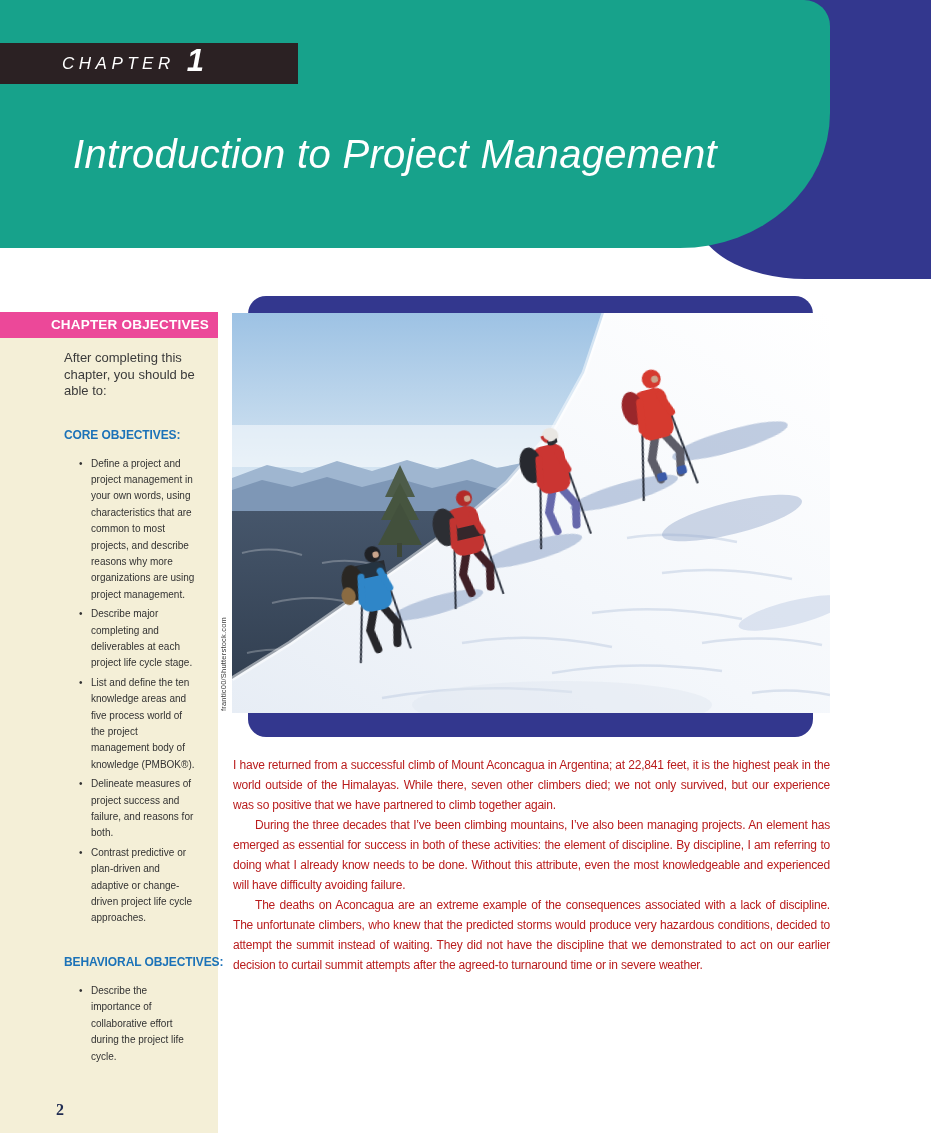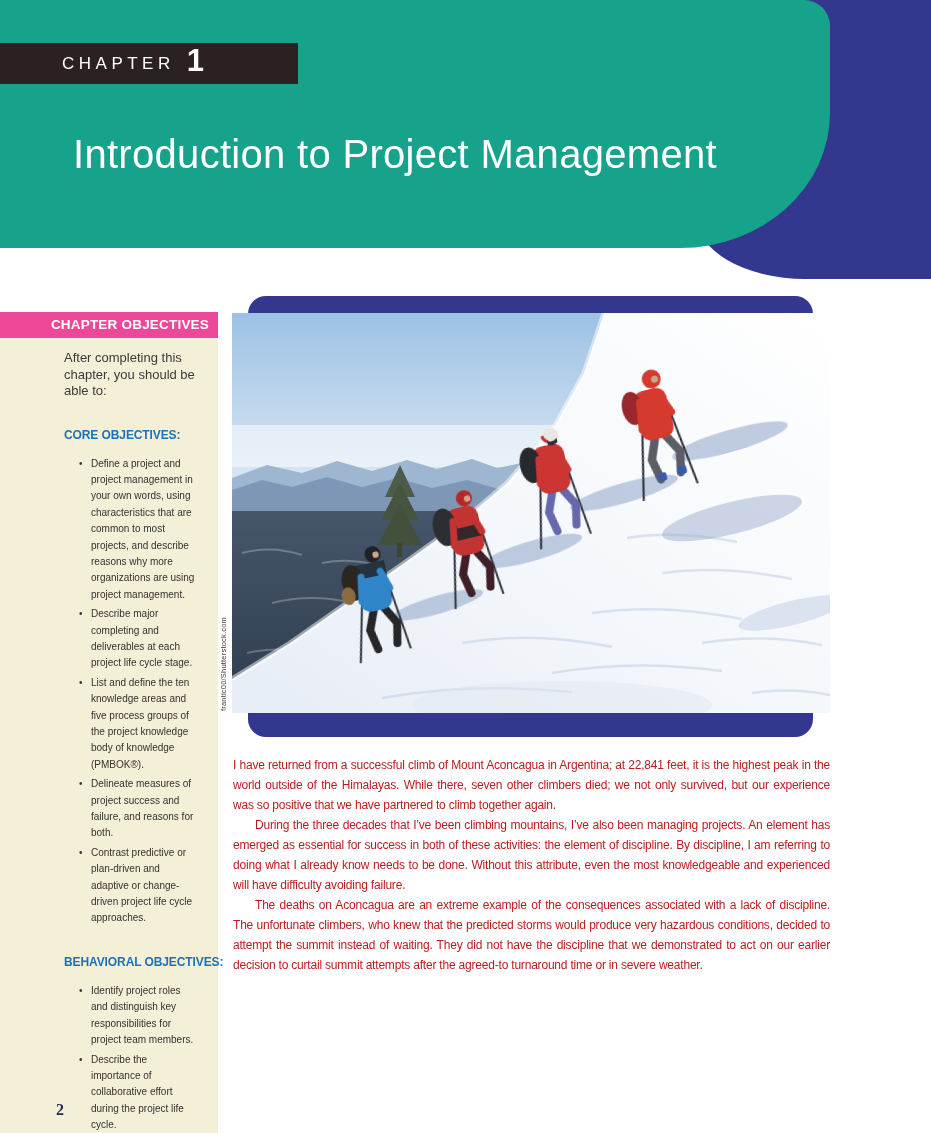--- a/index.html
+++ b/index.html
@@ -8,21 +8,21 @@
     font-family:"Liberation Sans",sans-serif;
   }
   
   .corner-blue{
     position:absolute;left:695px;top:0;width:236px;height:279px;
     background:#33378e;border-bottom-left-radius:110px 65px;z-index:1;
   }
   
   .teal-header{
     position:absolute;left:0;top:0;width:830px;height:248px;background:#17a28b;
-    border-top-right-radius:26px;border-bottom-right-radius:150px 135px;z-index:2;
+    border-top-right-radius:26px;border-bottom-right-radius:150px 135px;z-index:2;font-style:italic;
   }
   .chapter-box{
     position:absolute;left:0;top:43px;width:298px;height:41px;background:#2b2123;
     color:#ffffff;display:flex;align-items:center;
   }
   .chapter-word{margin-left:62px;font-size:17px;letter-spacing:4.5px;}
   .chapter-num{margin-left:12px;font-size:31px;font-weight:700;margin-top:-5px;}
   .title{
     position:absolute;left:61px;top:120px;margin:12px;color:#ffffff;
     font-size:40px;font-weight:400;letter-spacing:0.3px;white-space:nowrap;
@@ -79,28 +79,27 @@
 
   <aside class="sidebar">
     <div class="sidebar-band">CHAPTER OBJECTIVES</div>
     <div class="sidebar-content">
       <p class="sidebar-intro">After completing this chapter, you should be able to:</p>
 
       <h3 class="obj-head">CORE OBJECTIVES:</h3>
       <ul class="obj-list">
         <li>Define a project and project management in your own words, using characteristics that are common to most projects, and describe reasons why more organizations are using project management.</li>
         <li>Describe major completing and deliverables at each project life cycle stage.</li>
-        <li>List and define the ten knowledge areas and five process groups of the project knowledge body of knowledge (PMBOK®).</li>
+        <li>List and define the ten knowledge areas and five process world of the project management body of knowledge (PMBOK®).</li>
         <li>Delineate measures of project success and failure, and reasons for both.</li>
         <li>Contrast predictive or plan-driven and adaptive or change-driven project life cycle approaches.</li>
       </ul>
 
       <h3 class="obj-head">BEHAVIORAL OBJECTIVES:</h3>
       <ul class="obj-list">
-        <li>Identify project roles and distinguish key responsibilities for project team members.</li>
         <li>Describe the importance of collaborative effort during the project life cycle.</li>
       </ul>
     </div>
   </aside>
 
   <div class="photo-frame"></div>
 
   <figure class="photo">
     <svg viewBox="0 0 598 400" preserveAspectRatio="none" role="img">
       <defs>

